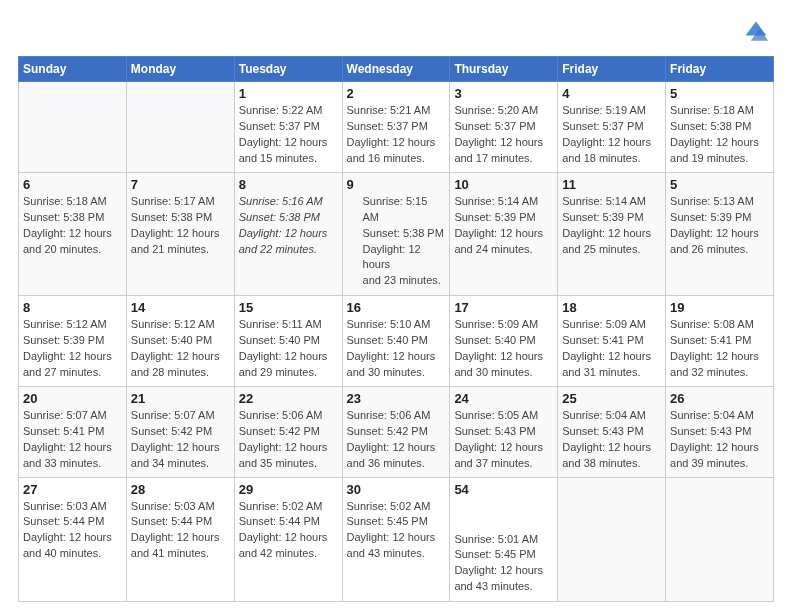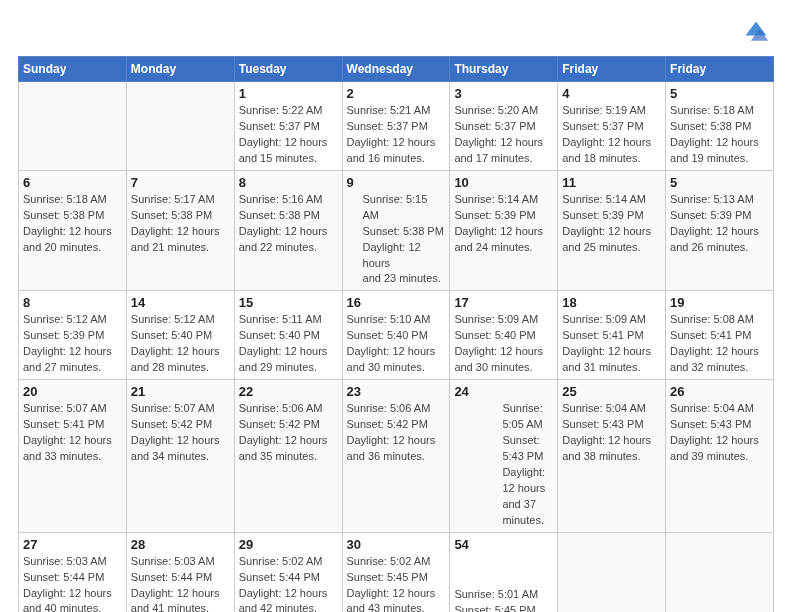--- a/index.html
+++ b/index.html
@@ -183,21 +183,21 @@
           </td>
           <td>
             <div class="day-num">7</div>
             <div class="day-info" style="white-space: pre-line;">Sunrise: 5:17 AM
 Sunset: 5:38 PM
 Daylight: 12 hours
 and 21 minutes.</div>
           </td>
           <td>
             <div class="day-num">8</div>
-            <div class="day-info" style="white-space: pre-line;">Sunrise: 5:16 AM
+            <div class="day-info" style="white-space: pre-line; font-style: italic;">Sunrise: 5:16 AM
 Sunset: 5:38 PM
 Daylight: 12 hours
 and 22 minutes.</div>
           </td>
           <td>
             <div class="day-num">9</div>
             <div class="day-info" style="white-space: pre-line; margin-left: 16px;">Sunrise: 5:15 AM
 Sunset: 5:38 PM
 Daylight: 12 hours
 and 23 minutes.</div>
@@ -299,21 +299,21 @@
           </td>
           <td>
             <div class="day-num">23</div>
             <div class="day-info" style="white-space: pre-line;">Sunrise: 5:06 AM
 Sunset: 5:42 PM
 Daylight: 12 hours
 and 36 minutes.</div>
           </td>
           <td>
             <div class="day-num">24</div>
-            <div class="day-info" style="white-space: pre-line; margin-left: 48px;">Sunrise: 5:05 AM
+            <div class="day-info" style="white-space: pre-line;">Sunrise: 5:05 AM
 Sunset: 5:43 PM
 Daylight: 12 hours
 and 37 minutes.</div>
           </td>
           <td>
             <div class="day-num">25</div>
             <div class="day-info" style="white-space: pre-line;">Sunrise: 5:04 AM
 Sunset: 5:43 PM
 Daylight: 12 hours
 and 38 minutes.</div>

